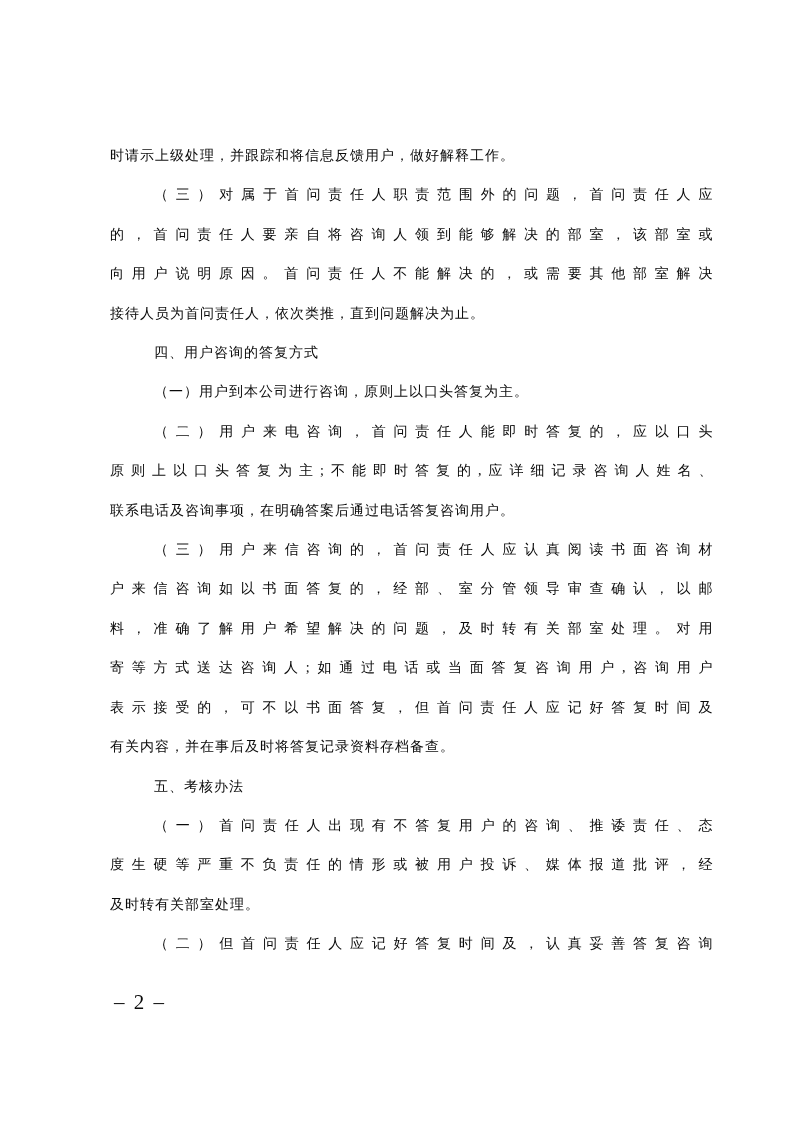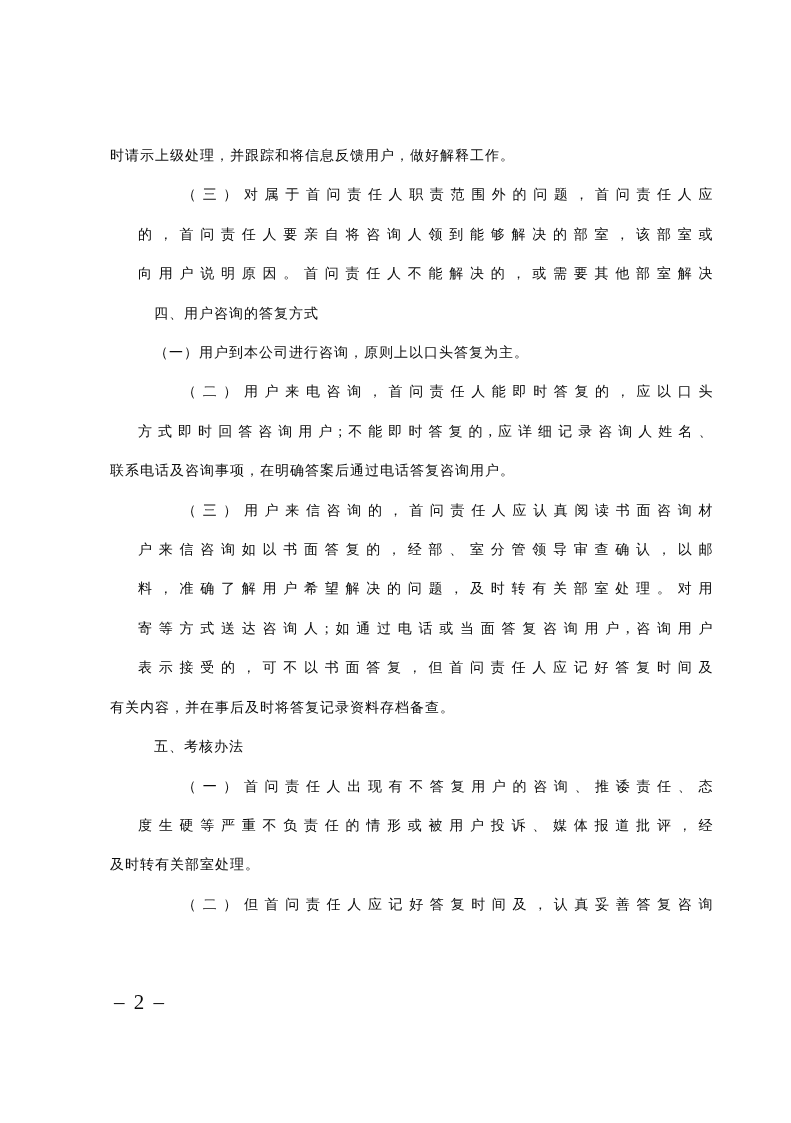--- a/index.html
+++ b/index.html
@@ -36,21 +36,20 @@
   .line {
     letter-spacing: 1px;
     white-space: nowrap;
   }
   .line.fill {
     white-space: normal;
     letter-spacing: -0.4px;
     text-align: justify;
     text-align-last: justify;
     text-justify: inter-character;
-    margin-left: 28px;
   }
   .line.indent {
     text-indent: 44px;
   }
   .page-number {
     position: absolute;
     left: 114px;
     top: 990px;
     font-size: 21px;
     letter-spacing: 2px;
@@ -60,24 +59,25 @@
 </style>
 </head>
 <body>
 
 <div class="page">
   <div class="text-block">
       <div class="line">时请示上级处理，并跟踪和将信息反馈用户，做好解释工作。</div>
       <div class="line indent fill">（三）对属于首问责任人职责范围外的问题，首问责任人应</div>
       <div class="line fill">的，首问责任人要亲自将咨询人领到能够解决的部室，该部室或</div>
       <div class="line fill">向用户说明原因。首问责任人不能解决的，或需要其他部室解决</div>
+      <div class="line">接待人员为首问责任人，依次类推，直到问题解决为止。</div>
       <div class="line indent">四、用户咨询的答复方式</div>
       <div class="line indent">（一）用户到本公司进行咨询，原则上以口头答复为主。</div>
       <div class="line indent fill">（二）用户来电咨询，首问责任人能即时答复的，应以口头</div>
-      <div class="line fill">方式即时回答咨询用户;不能即时答复的,应详细记录咨询人姓名、</div>
+      <div class="line fill">原则上以口头答复为主;不能即时答复的,应详细记录咨询人姓名、</div>
       <div class="line">联系电话及咨询事项，在明确答案后通过电话答复咨询用户。</div>
       <div class="line indent fill">（三）用户来信咨询的，首问责任人应认真阅读书面咨询材</div>
       <div class="line fill">户来信咨询如以书面答复的，经部、室分管领导审查确认，以邮</div>
       <div class="line fill">料，准确了解用户希望解决的问题，及时转有关部室处理。对用</div>
       <div class="line fill">寄等方式送达咨询人;如通过电话或当面答复咨询用户,咨询用户</div>
       <div class="line fill">表示接受的，可不以书面答复，但首问责任人应记好答复时间及</div>
       <div class="line">有关内容，并在事后及时将答复记录资料存档备查。</div>
       <div class="line indent">五、考核办法</div>
       <div class="line indent fill">（一）首问责任人出现有不答复用户的咨询、推诿责任、态</div>
       <div class="line fill">度生硬等严重不负责任的情形或被用户投诉、媒体报道批评，经</div>

